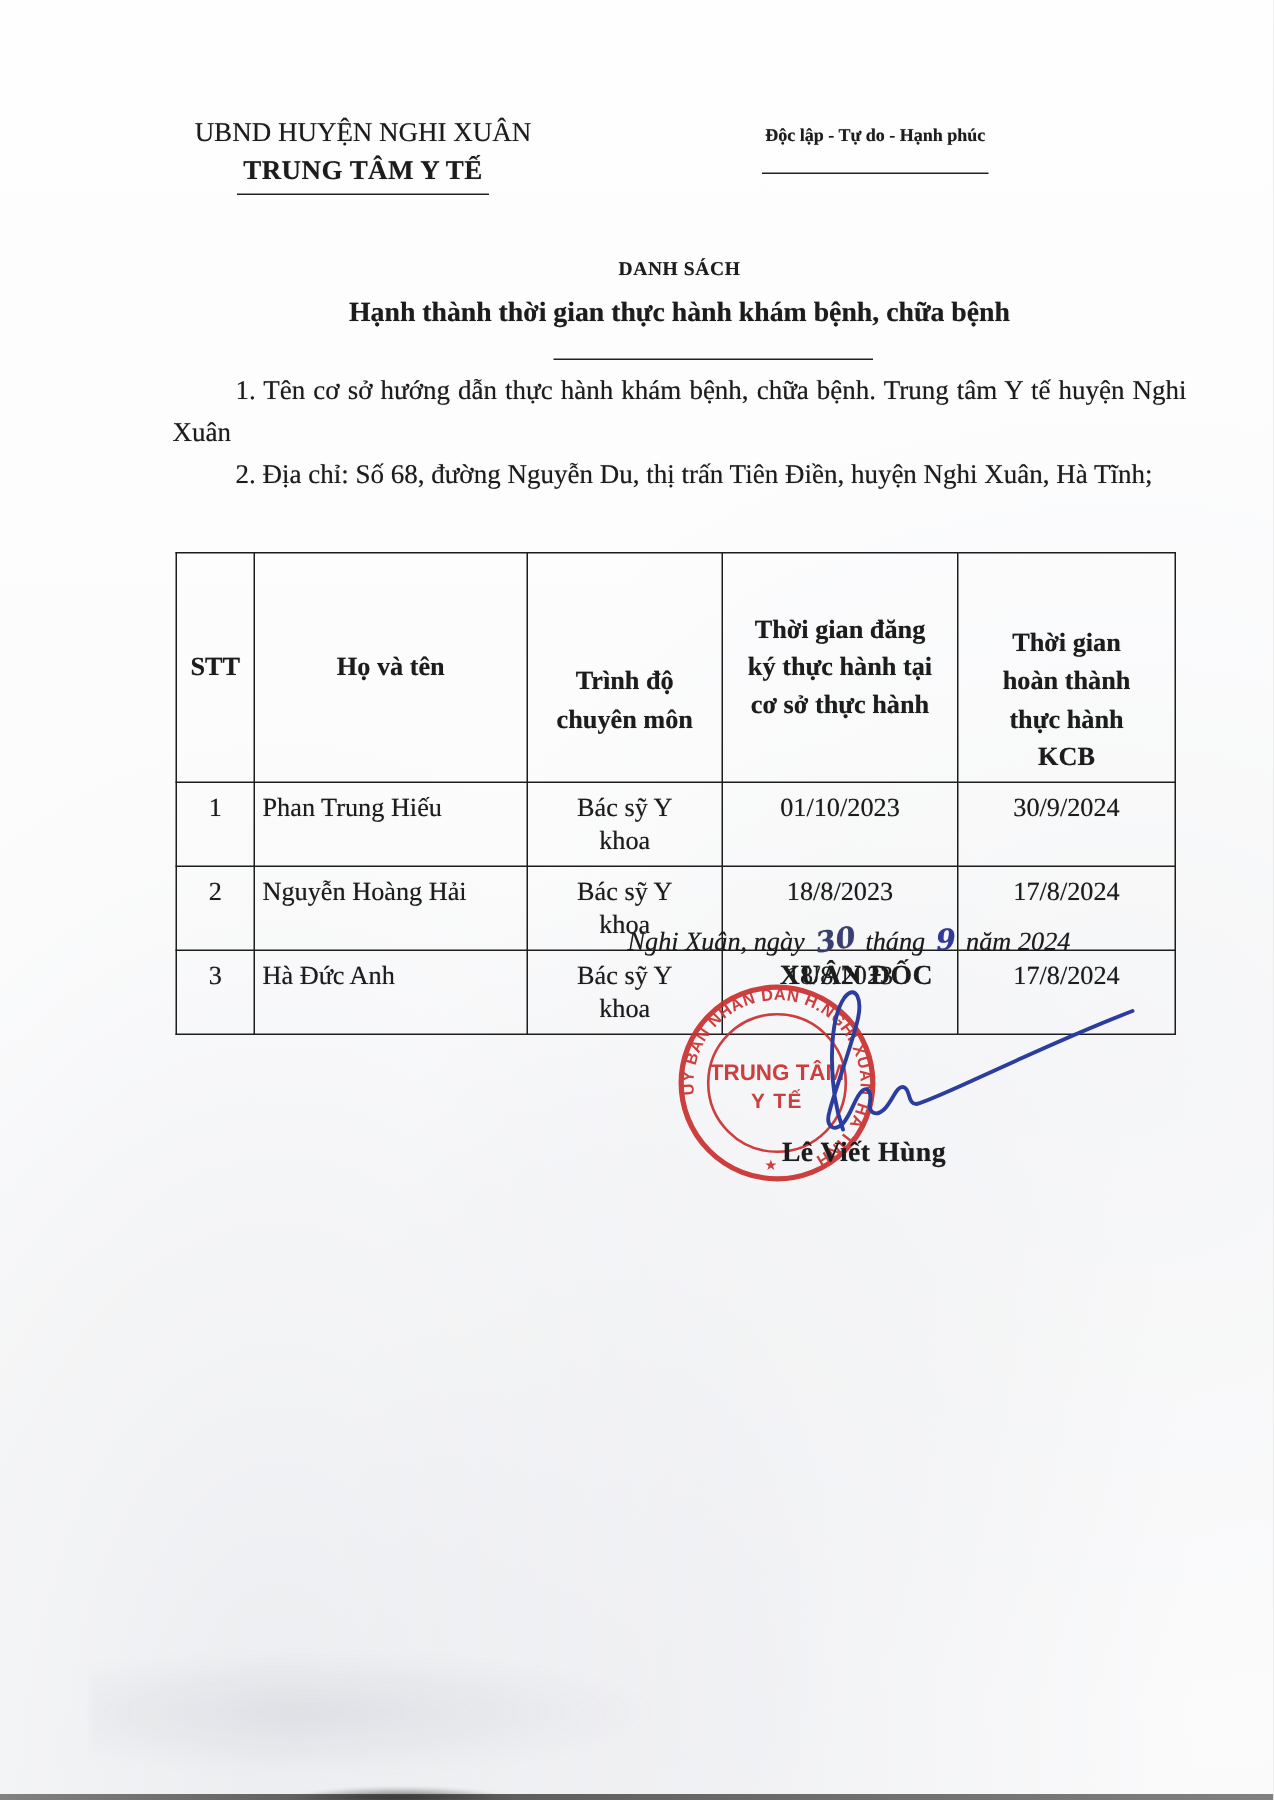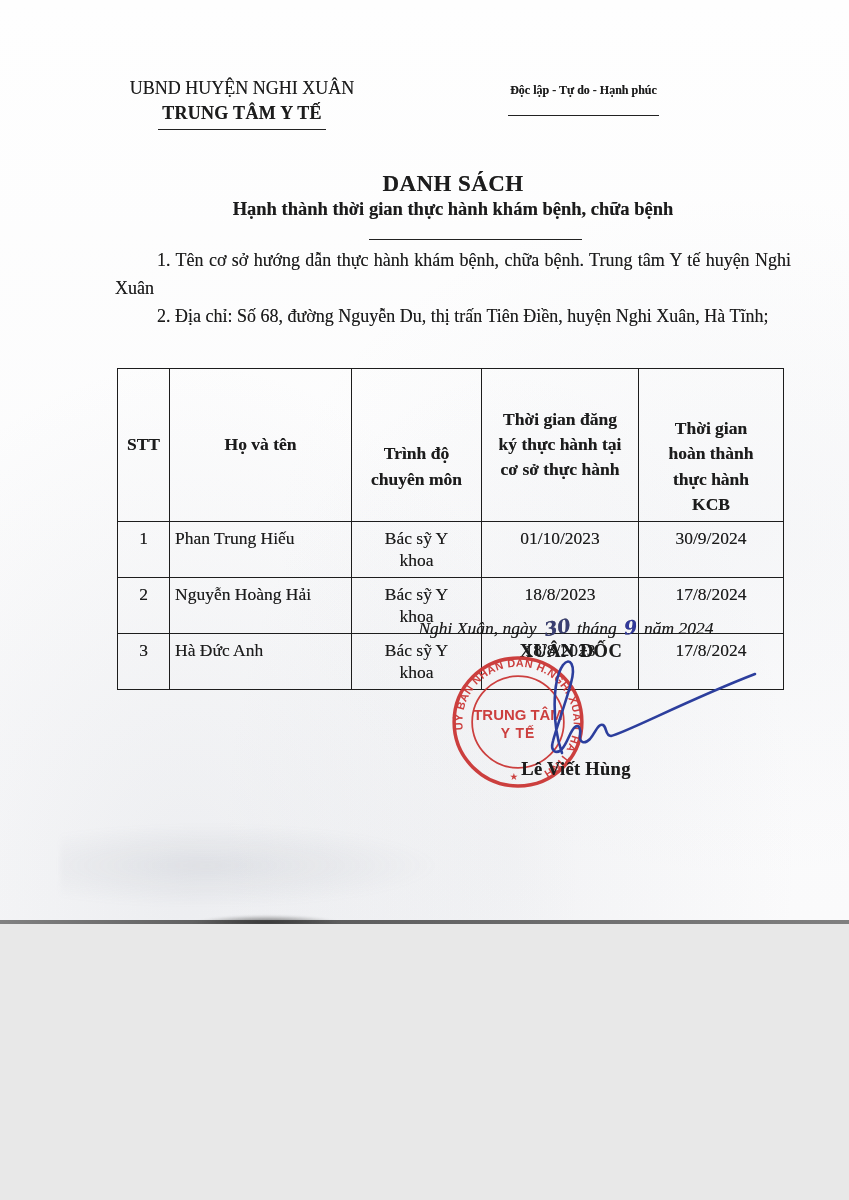--- a/index.html
+++ b/index.html
@@ -1,39 +1,39 @@
 <!DOCTYPE html>
 <html><head>
 <meta charset="utf-8">
 <style>
   html,body{margin:0;padding:0;background:#e8e8e8;}
   .page{
     position:relative;
-    width:849px;height:924px;
+    width:849px;height:1200px;
     margin:0 auto;
     overflow:hidden;
     color:#1c1c1c;
     font-family:"Liberation Serif", serif;
     background:
       radial-gradient(ellipse at 22% 96%, rgba(165,172,185,.16), transparent 42%),
       radial-gradient(ellipse at 88% 58%, rgba(190,196,208,.10), transparent 45%),
       radial-gradient(ellipse at 60% 92%, rgba(170,176,188,.10), transparent 40%),
       linear-gradient(#fefefe,#fafafb);
   }
   .soft{text-shadow:0 0 .5px rgba(20,20,20,.55);}
   
   .hdr{position:absolute;top:76px;left:108px;right:58px;display:flex;}
   .hdr-left{width:268px;text-align:center;font-size:18px;line-height:1.4;}
   .hdr-left .l2{font-weight:bold;letter-spacing:.3px;}
   .hdr-left .l2 span{display:inline-block;border-bottom:1.6px solid #222;padding:0 4px 3px;}
   .hdr-right{flex:1;text-align:center;font-size:17.5px;line-height:1.4;font-weight:bold;}
   .hdr-right .l2 span{display:inline-block;border-bottom:1.6px solid #222;padding:0 2px 16px;font-size:12px;}
   
   .title{position:absolute;top:171px;left:115px;width:676px;text-align:center;
-         font-size:23px;font-weight:bold;letter-spacing:.4px;}
+         font-size:13px;font-weight:bold;letter-spacing:.4px;}
   .subtitle{position:absolute;top:199px;left:115px;width:676px;text-align:center;
             font-size:18.5px;font-weight:bold;}
   .subtitle .und{border-bottom:1.8px solid #222;padding-bottom:20px;}
   
   .paras{position:absolute;top:246px;left:115px;width:676px;font-size:18px;line-height:28px;}
   .paras p{margin:0;text-align:justify;text-indent:42px;}
   
   .tbl{position:absolute;top:368px;left:117px;border-collapse:collapse;table-layout:fixed;width:666px;}
   .tbl th,.tbl td{border:1.7px solid #1d1d1d;font-size:17.5px;padding:3px 5px;overflow:hidden;}
   .tbl th{font-weight:bold;text-align:center;vertical-align:middle;height:92px;line-height:1.45;}

